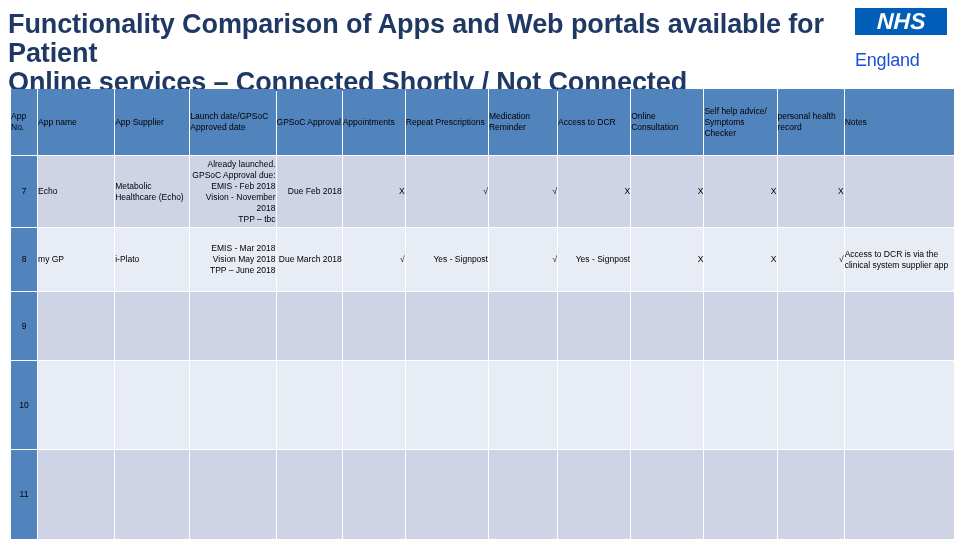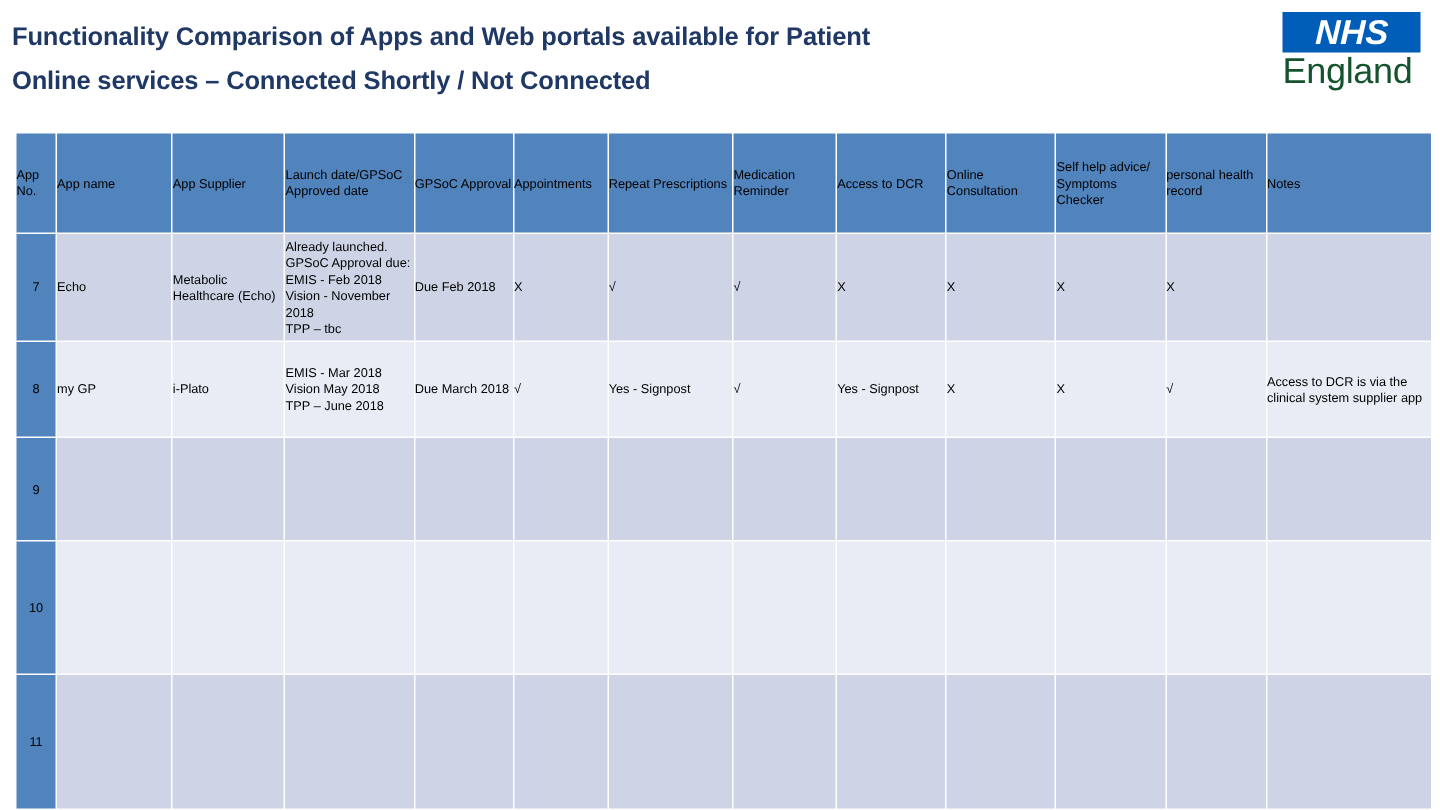--- a/index.html
+++ b/index.html
@@ -21,21 +21,21 @@
     left: 0;
     top: 0;
     width: 960px;
     height: 86px;
   }
   #slide-title {
     position: absolute;
     left: 8px;
     top: 10px;
     width: 830px;
-    font-size: 17px;
+    font-size: 27px;
     line-height: 29px;
     font-weight: bold;
     color: #1f3864;
     letter-spacing: -0.1px;
   }
   #slide-title .line2 {
     display: block;
   }
 
   
@@ -58,23 +58,23 @@
     color: #ffffff;
     font-family: "Liberation Sans", sans-serif;
     font-weight: bold;
     font-size: 23px;
     font-style: italic;
     letter-spacing: 0px;
     line-height: 23px;
     transform: skewX(-2deg);
   }
   #nhs-logo .nhs-sub {
-    margin-top: 2px;
-    color: #14532d;
-    font-size: 24px;
+    margin-top: 14px;
+    color: #1d4ed8;
+    font-size: 18px;
     font-weight: normal;
     line-height: 22px;
     letter-spacing: -0.2px;
   }
 
   
   #comparison-table {
     position: absolute;
     left: 10px;
     top: 88px;
@@ -124,21 +124,21 @@
     background: #e8ecf4;
   }
 
   td.cell {
     padding: 2px 4px;
     font-size: 8.4px;
     line-height: 10.5px;
     color: #000000;
   }
   td.cell.center {
-    text-align: left;
+    text-align: right;
   }
   td.cell.left {
     text-align: left;
   }
   .nowrap-block {
     display: block;
   }
 </style>
 </head>
 <body>

